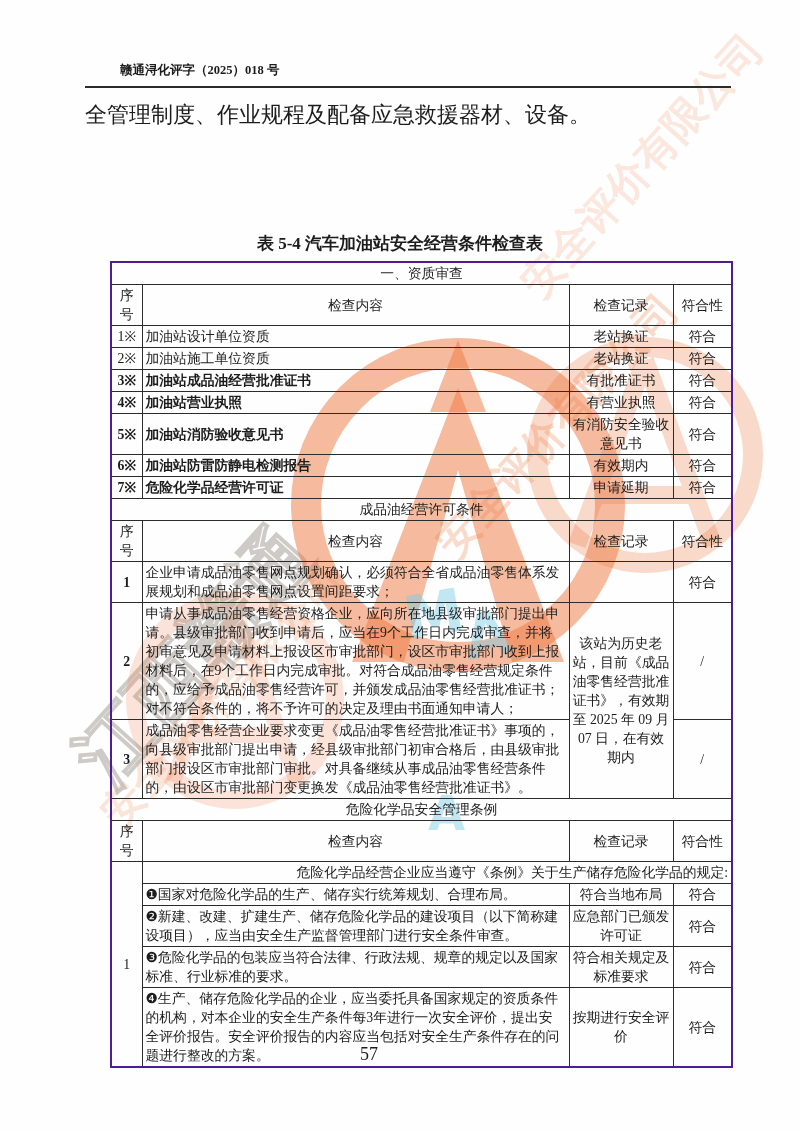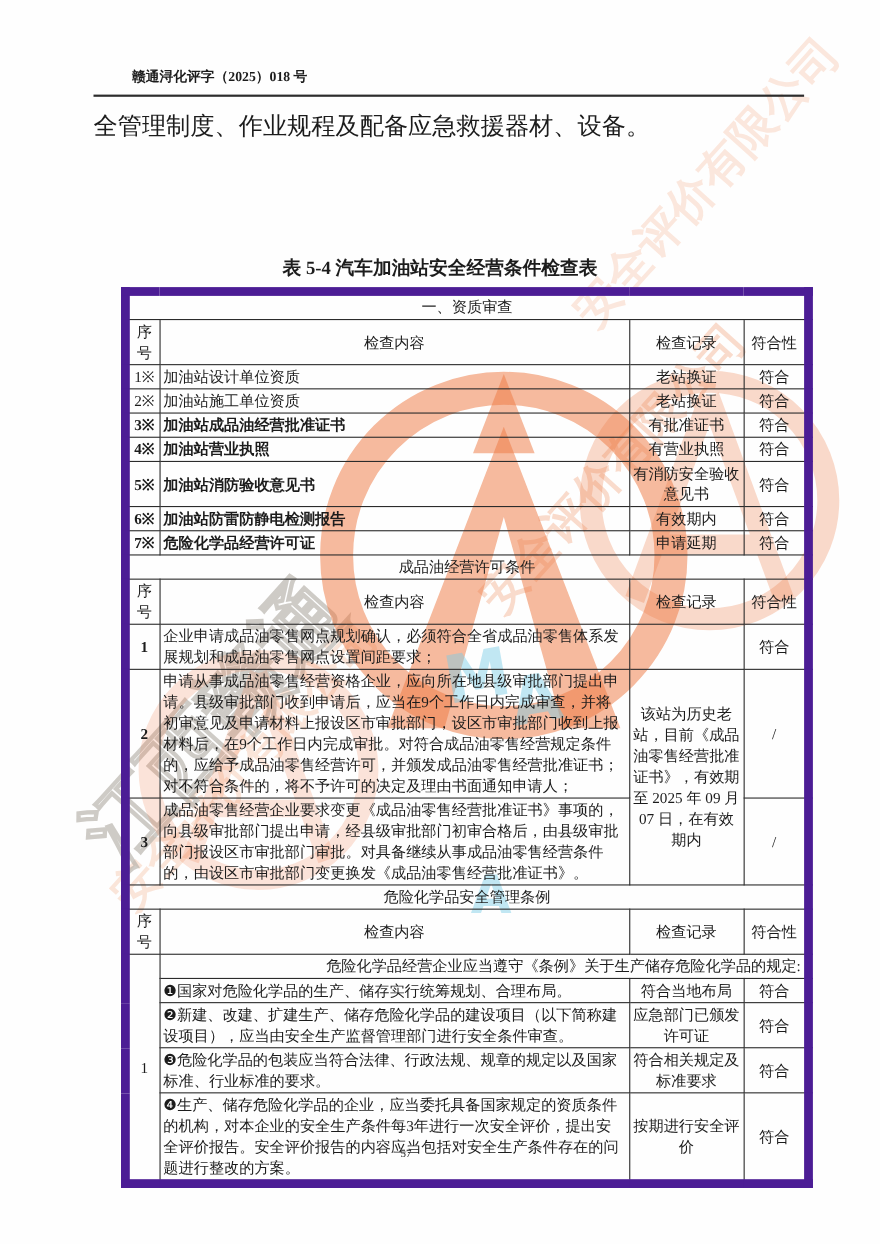--- a/index.html
+++ b/index.html
@@ -28,29 +28,29 @@
   .bodytext p.indent{text-indent:2em;}
   .tbl-title{position:absolute;left:0;width:800px;top:232px;text-align:center;font-size:17px;font-weight:bold;}
   table.check{
     position:absolute;left:110px;top:261px;border-collapse:collapse;table-layout:fixed;
     width:621px;font-size:13.8px;
   }
   table.check td,table.check th{
     border:1px solid #2b2b2b;padding:1px 3px;line-height:19px;vertical-align:middle;
     font-weight:normal;word-break:break-all;
   }
-  table.check{border:8px solid #4c1d95;}
+  table.check{border:2px solid #4c1d95;}
   col.c-no{width:31px;}col.c-content{width:427px;}col.c-record{width:104px;}col.c-conf{width:59px;}
   .sec-title td{font-weight:bold;text-align:center;padding:2px 0;}
   .hdr td{font-weight:bold;text-align:center;}
   td.no{text-align:center;}
   td.rec,td.conf{text-align:center;}
   tr.b td.no,tr.b td.cnt{font-weight:bold;}
   td.intro{text-align:right;margin-left:12px;}
-  .pgfoot{position:absolute;left:0;width:738px;top:1044px;text-align:center;font-size:10px;}
+  .pgfoot{position:absolute;left:0;width:738px;top:1044px;text-align:center;font-size:18px;}
 </style>
 </head>
 <body>
 
 <div class="page">
 
   <svg class="wm-under" width="800" height="1131" viewBox="0 0 800 1131">
 
     <g font-family="'Liberation Serif','DejaVu Serif',serif" font-size="42" font-weight="bold">
       <text x="455" y="560" transform="rotate(-48 455 560)" fill="rgba(238,140,88,0.30)">安全评价有限公司</text>

